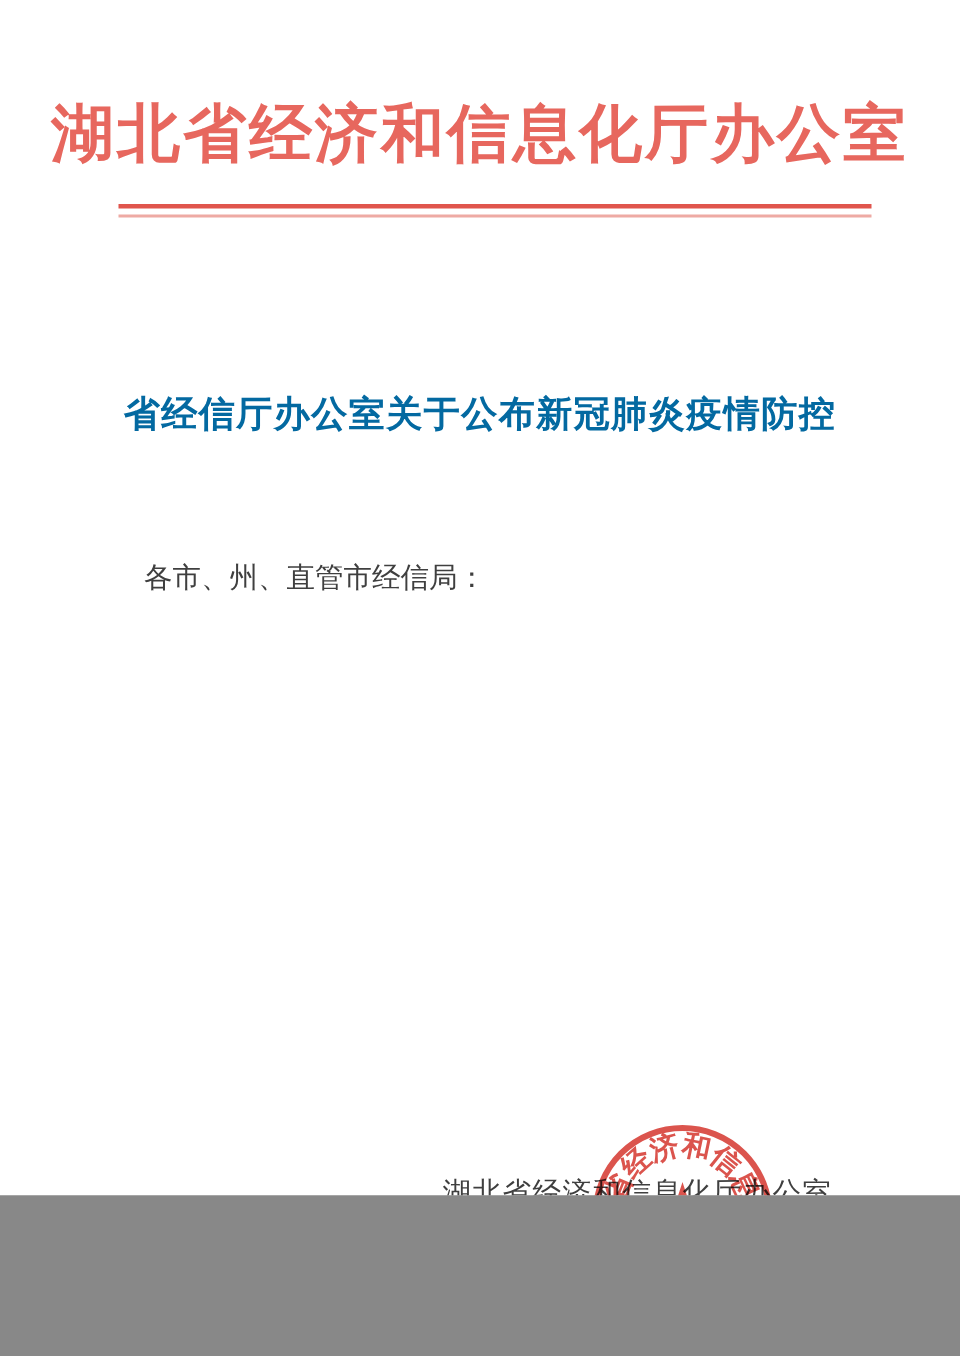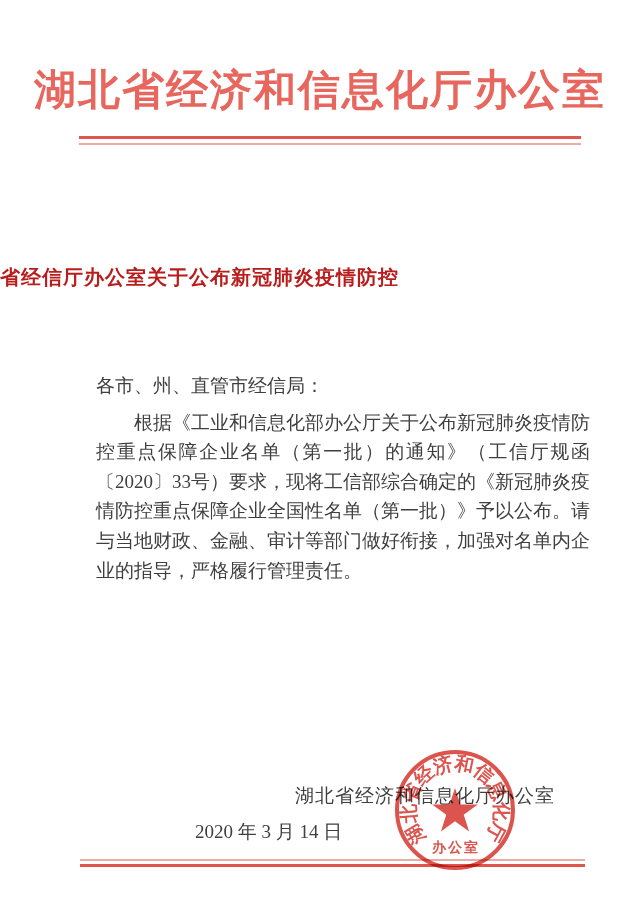--- a/index.html
+++ b/index.html
@@ -1,18 +1,18 @@
 <!DOCTYPE html>
 <html><head>
 <meta charset="utf-8">
 <style>
   html,body{margin:0;padding:0;background:#888;}
   .page{
     position:relative;
-    width:640px;height:904px;
+    width:640px;height:797px;
     margin:0 auto;
     background:#ffffff;
     overflow:hidden;
     font-family:"Liberation Serif","DejaVu Serif",serif;
     color:#3f3f3f;
   }
   
   .letterhead-title{
     position:absolute;top:69px;left:0;width:640px;
     text-align:center;
@@ -33,24 +33,25 @@
     text-align:right;
     font-size:18px;line-height:1.2;
     letter-spacing:2px;
     color:#4a4a4a;
     white-space:nowrap;
   }
   
   .title{
     position:absolute;top:259px;left:0;width:640px;
     margin:0;
-    font-size:20px;line-height:36px;
+    text-align:center;
+    font-size:24px;line-height:36px;
     font-weight:bold;
     letter-spacing:1px;
-    color:#b91c1c;
+    color:#0369a1;
   }
   .title-line{display:block;}
   
   .body{
     position:absolute;top:371px;left:96px;width:494px;
     font-size:19px;line-height:29.6px;
     text-align:justify;
     color:#3f3f3f;
   }
   .body p{margin:0 0 7px 0;}
@@ -110,21 +111,20 @@
   <div class="rule rule-thick"></div>
   <div class="rule rule-thin"></div>
 
 
   <h1 class="title">
     <span class="title-line">省经信厅办公室关于公布新冠肺炎疫情防控</span>
   </h1>
 
   <div class="body">
     <p class="salutation">各市、州、直管市经信局：</p>
-    <p class="para">根据《工业和信息化部办公厅关于公布新冠肺炎疫情防控重点保障企业名单（第一批）的通知》（工信厅规函〔2020〕33号）要求，现将工信部综合确定的《新冠肺炎疫情防控重点保障企业全国性名单（第一批）》予以公布。请与当地财政、金融、审计等部门做好衔接，加强对名单内企业的指导，严格履行管理责任。</p>
   </div>
 
   <div class="sig-org">湖北省经济和信息化厅办公室</div>
 
   <div class="sig-date">2020 年 3 月 14 日</div>
 
   <div class="rule-bottom-thin"></div>
   <div class="rule-bottom-thick"></div>
 
   <svg class="seal" viewBox="-64 -64 128 128" xmlns="http://www.w3.org/2000/svg">

